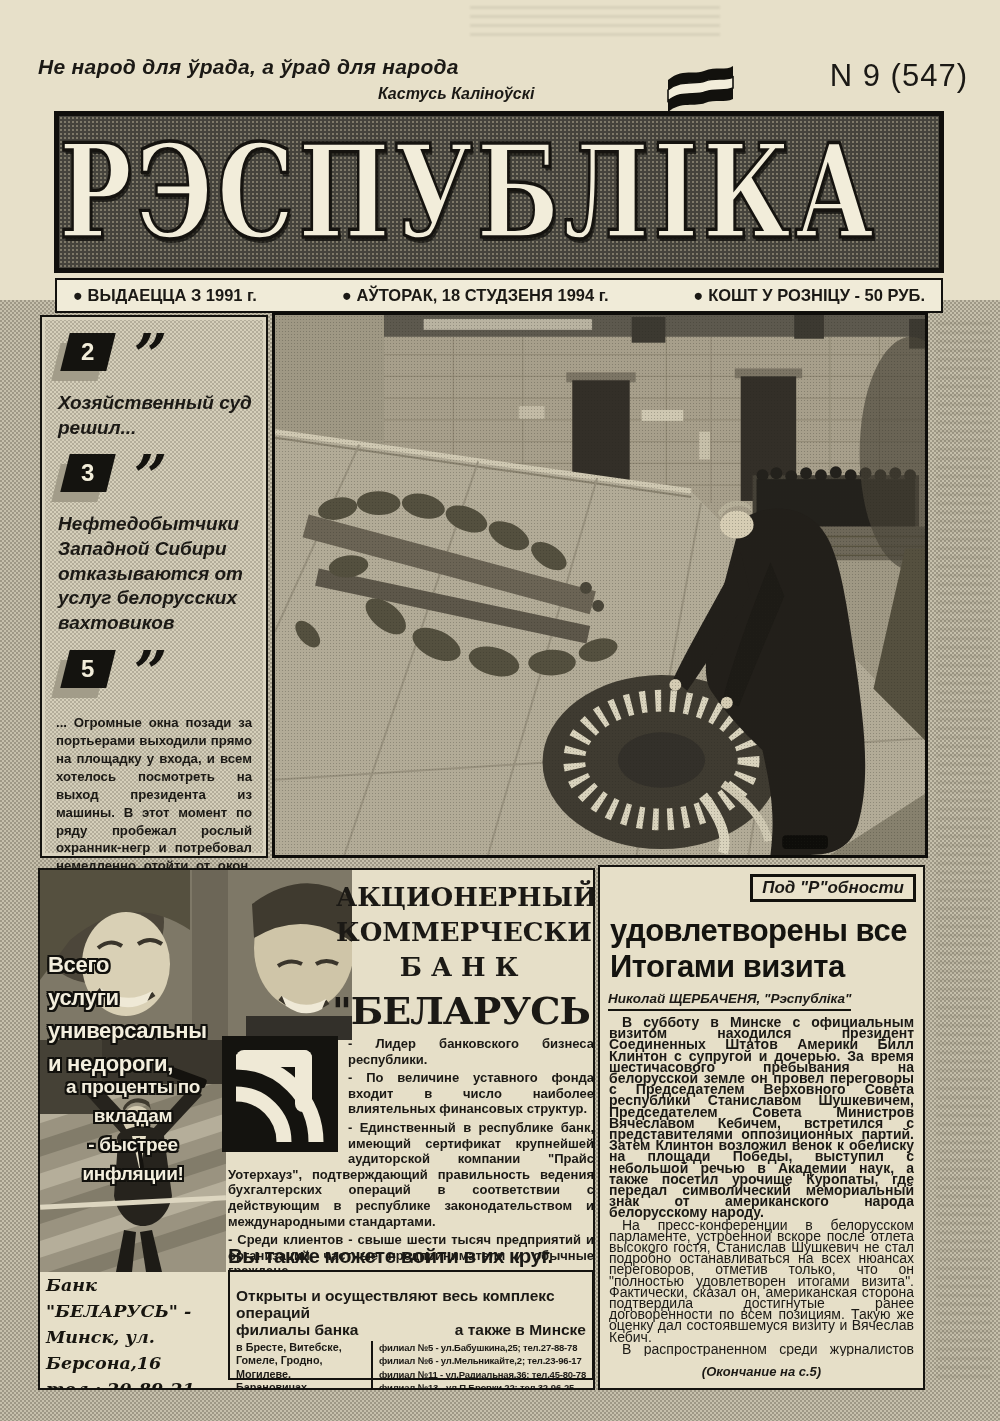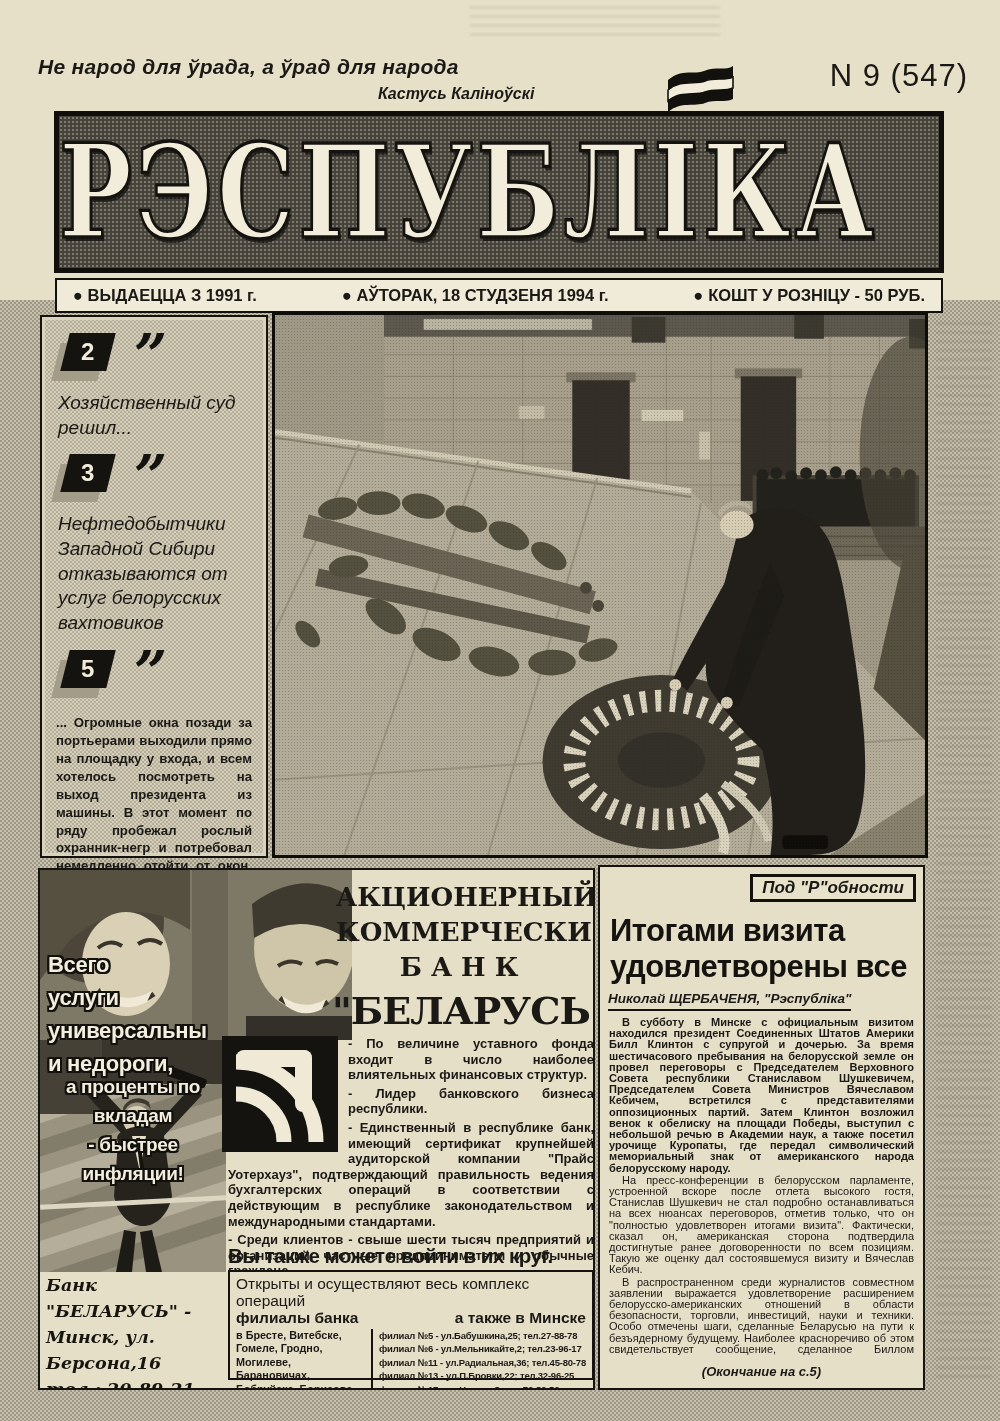--- a/index.html
+++ b/index.html
@@ -64,21 +64,21 @@
   .badge-shadow { position:absolute; left:0; top:10px; width:46px; height:38px; background:#a29c89; transform:skewX(-14deg); }
   .badge-core {
     position:absolute; left:9px; top:0; width:46px; height:38px; background:#14130f;
     transform:skewX(-14deg); display:flex; align-items:center; justify-content:center;
   }
   .badge-core span { color:#f2edda; font-weight:bold; font-size:24px; transform:skewX(14deg); }
   .quote-glyph {
     font-family:"DejaVu Serif", serif; font-weight:bold; font-style:italic;
     font-size:58px; line-height:44px; letter-spacing:-5px; color:#14130f;
   }
-  .teaser-text { margin:8px 2px 0 4px; font-style:italic; font-weight:normal; font-size:19px; line-height:1.3; }
+  .teaser-text { margin:8px 2px 0 4px; font-style:italic; font-weight:bold; font-size:19px; line-height:1.3; }
   .teaser-para { margin:14px 2px 0 2px; font-weight:bold; font-size:13.2px; line-height:1.36; text-align:justify; }
   
   .photo-box { position:absolute; left:272px; top:312px; width:656px; height:546px; border:3px solid #0e0d0a; background:#9f9884; }
   .photo-box svg { display:block; width:100%; height:100%; }
   .grain { position:absolute; inset:0; pointer-events:none;
     background-image:radial-gradient(rgba(38,35,28,.25) .7px, transparent .8px);
     background-size:3px 3px; }
   
   .ad-box {
     position:absolute; left:38px; top:868px; width:557px; height:522px;
@@ -103,41 +103,41 @@
   .bank-title .spread { letter-spacing:9px; }
   .bank-name { position:absolute; left:292px; top:118px; width:261px; text-align:center;
     font-family:"DejaVu Serif", serif; font-weight:bold; font-size:38px; letter-spacing:-1px; }
   .bullets { position:absolute; left:188px; top:166px; width:366px; }
   .bank-logo { float:left; width:116px; height:116px; margin:0 10px 4px -6px; }
   .bullets p { font-weight:bold; font-size:13px; line-height:15.6px; text-align:justify; margin-bottom:3px; }
   .ad-tagline { position:absolute; left:188px; top:374px; width:366px;
     font-weight:bold; font-size:20.5px; letter-spacing:-.5px; white-space:nowrap; }
   .branches { position:absolute; left:188px; top:400px; width:366px; height:110px;
     border:2px solid #14130f; background:#e6dfc8; padding:3px 6px; }
-  .branches-h1 { font-weight:normal; font-size:15.5px; line-height:17px; }
+  .branches-h1 { font-weight:bold; font-size:15.5px; line-height:17px;margin-top:12px; }
   .branches-h2 { display:flex; justify-content:space-between; font-weight:bold; font-size:15.5px; line-height:18px; }
   .branches-cols { display:flex; margin-top:2px; }
   .branches-cities { width:152px; border-right:2px solid #14130f; padding-right:5px;
     font-weight:bold; font-size:10.8px; line-height:13.4px; }
   .branches-minsk { padding-left:6px; font-weight:bold; font-size:9.5px; line-height:13.4px; letter-spacing:-.2px; white-space:nowrap; }
   
   .article {
     position:absolute; left:598px; top:865px; width:327px; height:525px;
     background:#e6dfc8; border:2px solid #14130f;
   }
   .rubric {
     position:absolute; right:7px; top:7px; border:3px solid #12110d; background:#e9e2cb;
     padding:1px 9px; font-style:italic; font-weight:bold; font-size:17px;
   }
   .headline { position:absolute; left:10px; top:46px; width:310px;
     font-weight:bold; font-size:31px; line-height:36px; letter-spacing:-.5px; color:#14130f; }
   .byline { position:absolute; left:8px; top:124px; font-style:italic; font-weight:bold;
     font-size:13.5px; border-bottom:2.5px solid #14130f; padding-bottom:3px; }
   .article-body { position:absolute; left:9px; right:9px; top:150px; bottom:32px; overflow:hidden; }
-  .article-body p { font-size:11px; line-height:11.2px; text-align:justify; text-indent:13px; margin-bottom:1px; }
+  .article-body p { font-size:14px; line-height:11.2px; text-align:justify; text-indent:13px; margin-bottom:1px; }
   .article-body p.lead { font-weight:bold; }
   .continuation { position:absolute; left:0; right:0; bottom:9px; text-align:center;
     font-style:italic; font-weight:bold; font-size:13px; }
 </style>
 </head>
 <body>
 
 <div class="lower-bg ht-gray"></div>
 <div class="bleed" style="left:936px; top:322px; width:56px; height:1056px;"></div>
 <div class="bleed" style="left:470px; top:6px; width:250px; height:34px; opacity:.12;"></div>
@@ -368,22 +368,22 @@
   <div class="bank-name">"БЕЛАРУСЬ"</div>
 
   <div class="bullets">
     <svg class="bank-logo" viewBox="0 0 116 116">
       <rect width="116" height="116" fill="#14130f"></rect>
       <rect x="14" y="14" width="76" height="17" rx="8" fill="#efe9d6"></rect>
       <rect x="73" y="14" width="17" height="62" rx="8" fill="#efe9d6"></rect>
       <path d="M14,58 A48,48 0 0 1 62,106" fill="none" stroke="#efe9d6" stroke-width="15"></path>
       <path d="M14,26 A80,80 0 0 1 94,106" fill="none" stroke="#efe9d6" stroke-width="15"></path>
     </svg>
+    <p>- Лидер банковского бизнеса республики.</p>
     <p>- По величине уставного фонда входит в число наиболее влиятельных финансовых структур.</p>
-    <p>- Лидер банковского бизнеса республики.</p>
     <p>- Единственный в республике банк, имеющий сертификат крупнейшей аудиторской компании "Прайс Уотерхауз", подтверждающий правильность ведения бухгалтерских операций в соответствии с действующим в республике законодательством и международными стандартами.</p>
     <p>- Среди клиентов - свыше шести тысяч предприятий и организаций, частные предприниматели и обычные граждане.</p>
   </div>
 
   <div class="ad-tagline">Вы также можете войти в их круг.</div>
 
   <div class="branches">
     <div class="branches-h1">Открыты и осуществляют весь комплекс операций</div>
     <div class="branches-h2">
       <span>филиалы банка</span>
@@ -398,22 +398,22 @@
         <div>филиал №13 - ул.П.Бровки,22; тел.32-96-25</div>
         <div>филиал №17 - ул.Немига,8; тел.76-86-56</div>
       </div>
     </div>
   </div>
 </div>
 
 <div class="article">
   <div class="rubric">Под "Р"обности</div>
   <div class="headline">
+    <div>удовлетворены все</div>
     <div>Итогами визита</div>
-    <div>удовлетворены все</div>
   </div>
   <div class="byline">Николай ЩЕРБАЧЕНЯ, "Рэспубліка"</div>
   <div class="article-body">
     <p class="lead">В субботу в Минске с официальным визитом находился президент Соединенных Штатов Америки Билл Клинтон с супругой и дочерью. За время шестичасового пребывания на белорусской земле он провел переговоры с Председателем Верховного Совета республики Станиславом Шушкевичем, Председателем Совета Министров Вячеславом Кебичем, встретился с представителями оппозиционных партий. Затем Клинтон возложил венок к обелиску на площади Победы, выступил с небольшой речью в Академии наук, а также посетил урочище Куропаты, где передал символический мемориальный знак от американского народа белорусскому народу.</p>
     <p>На пресс-конференции в белорусском парламенте, устроенной вскоре после отлета высокого гостя, Станислав Шушкевич не стал подробно останавливаться на всех нюансах переговоров,  отметив только, что он "полностью удовлетворен итогами визита". Фактически, сказал он, американская сторона подтвердила достигнутые ранее договоренности по всем позициям. Такую же оценку дал состоявшемуся визиту и Вячеслав Кебич.</p>
     <p>В распространенном среди журналистов совместном заявлении выражается удовлетворение расширением белорусско-американских отношений в области безопасности, торговли, инвестиций, науки и техники. Особо отмечены шаги, сделанные Беларусью на пути к безъядерному будущему. Наиболее красноречиво об этом свидетельствует сообщение, сделанное Биллом Клинтоном Станиславу Шушкевичу, о наличии на данный момент дополнительных средств, включая 25 млн.долларов в рамках закона Нанна--Лугара для безопасного демонтажа ядерного оружия. Всего же наше государство на проведение оборонной конверсии, восстановление окружающей среды в местах размещения стратегических ракет, экспортного контроля и связи, согласно этому заявлению, должно получить 100 млн.долларов.</p>
   </div>
   <div class="continuation">(Окончание на с.5)</div>
 </div>
 

